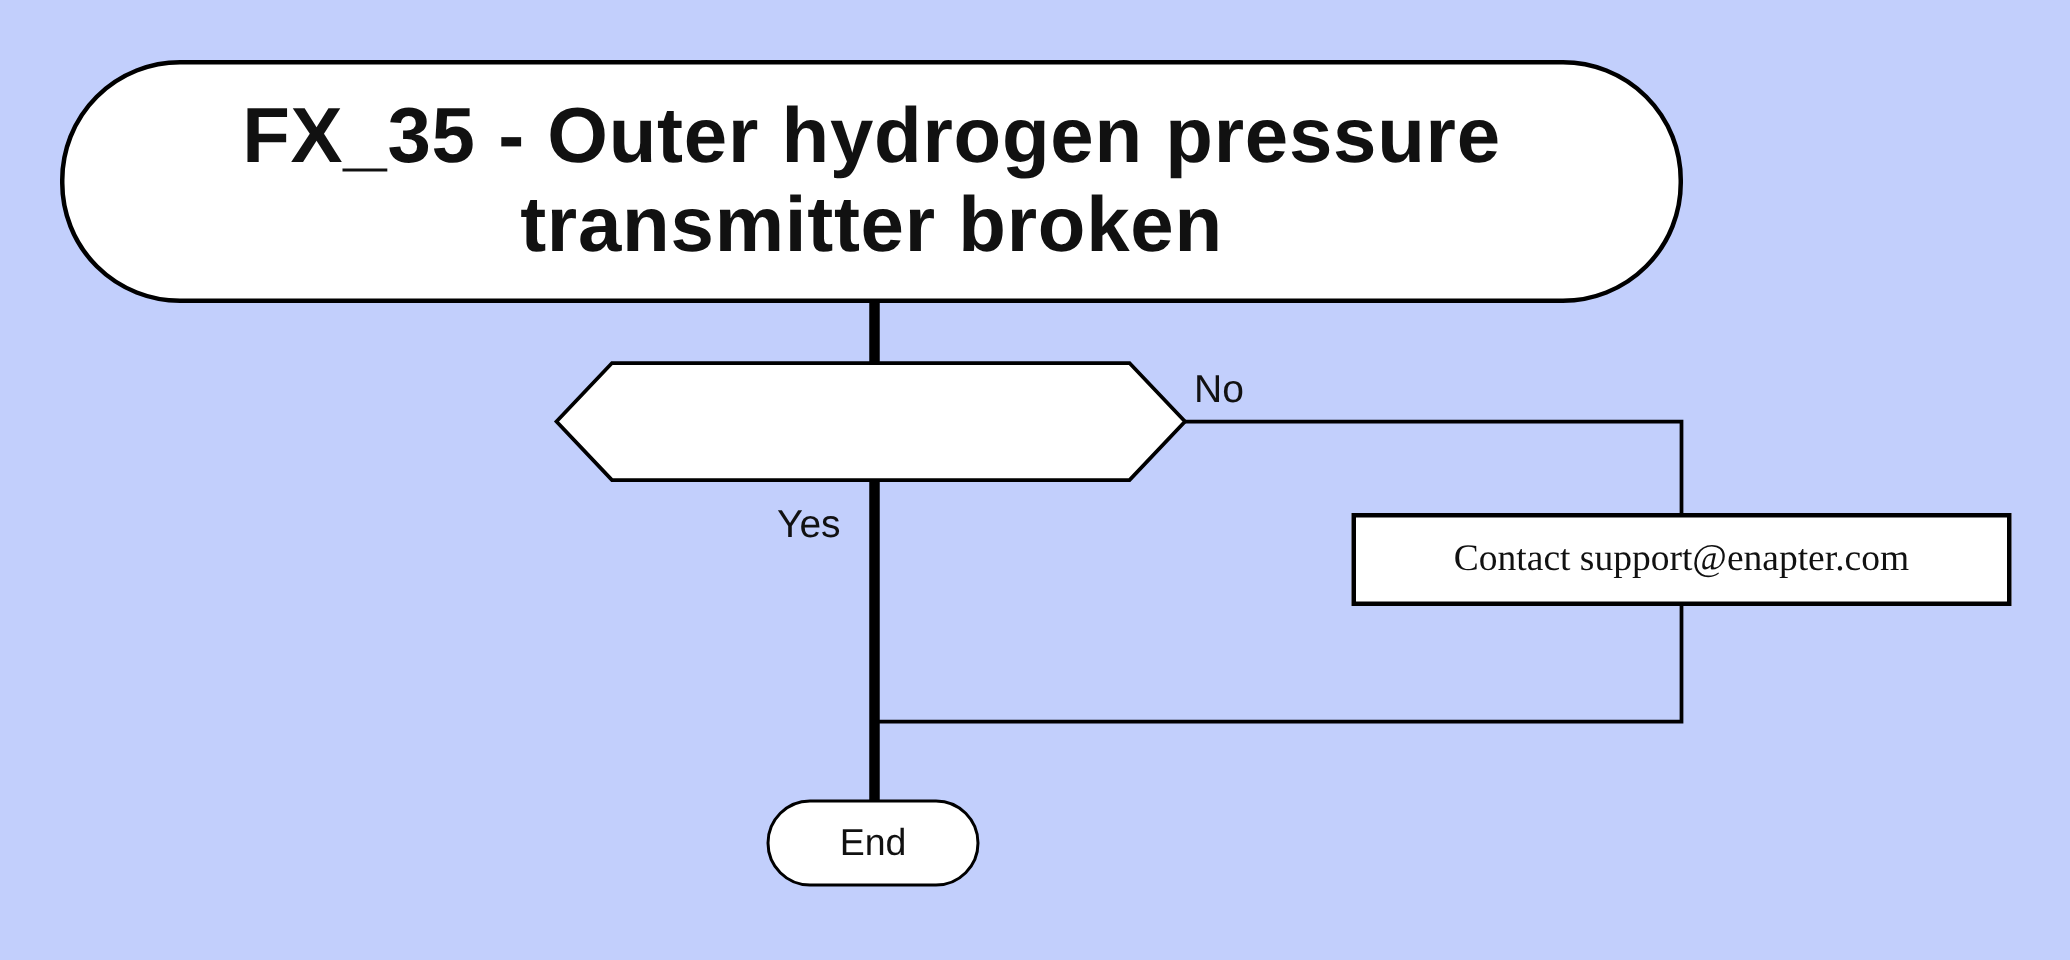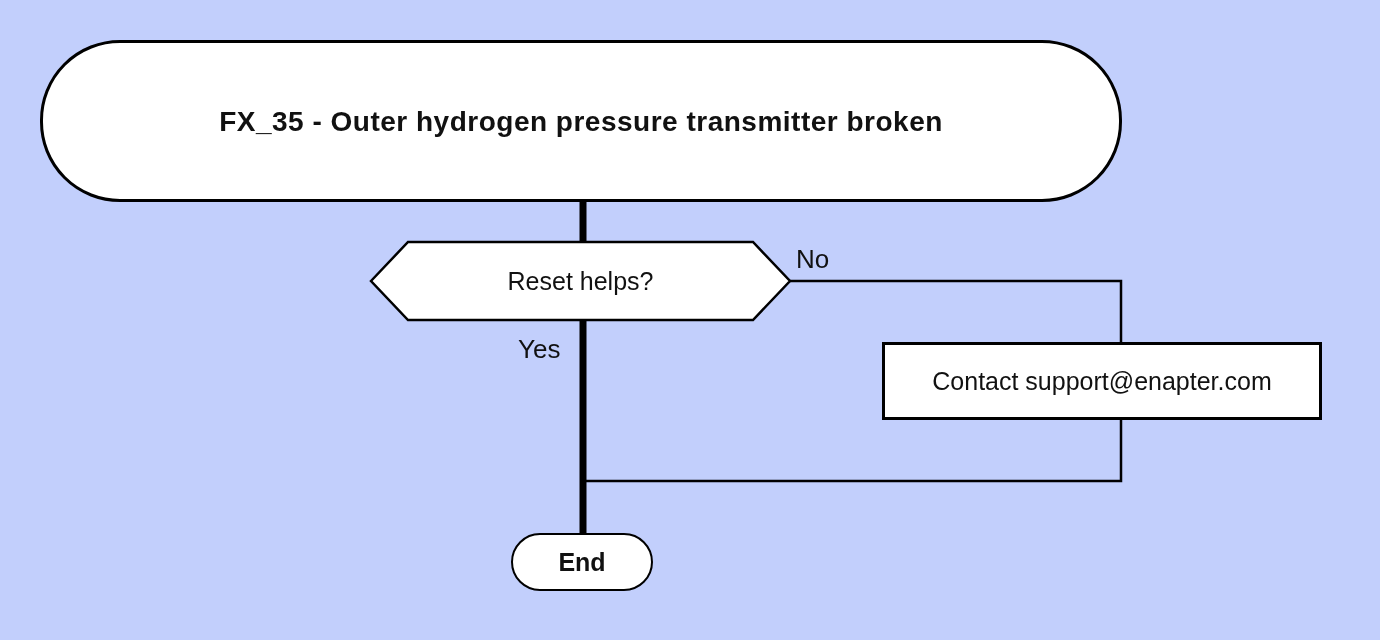--- a/index.html
+++ b/index.html
@@ -29,42 +29,42 @@
     align-items: center;
     justify-content: center;
     text-align: center;
   }
   .title-node {
     left: 40px;
     top: 40px;
     width: 1082px;
     height: 162px;
     border-radius: 80px;
-    font-size: 28px;
+    font-size: 52px;
     font-weight: bold;
     line-height: 59px;
     padding: 0 55px;
     letter-spacing: 0.5px;
   }
   .action-node {
-    left: 882px;
+    left: 901px;
     top: 342px;
     width: 440px;
-    height: 78px;
+    height: 62px;
     font-size: 25px;
+    font-family: Liberation Serif, serif;
   }
   .end-node {
     left: 511px;
     top: 533px;
     width: 142px;
     height: 58px;
     border-width: 2.5px;
     border-radius: 29px;
     font-size: 25px;
-    font-weight: bold;
   }
   .decision-label {
     position: absolute;
     left: 430px;
     top: 266px;
     width: 301px;
     height: 30px;
     line-height: 30px;
     text-align: center;
     font-size: 25px;
@@ -92,21 +92,20 @@
 
     <path d="M583 199 V536" stroke="#000000" stroke-width="7" fill="none"></path>
 
     <path d="M790 281 H1121 V481 H583" stroke="#000000" stroke-width="2.5" fill="none"></path>
 
     <polygon points="371,281 408,242 753,242 790,281 753,320 408,320" fill="#ffffff" stroke="#000000" stroke-width="2.5"></polygon>
   </svg>
 
   <div class="node title-node">FX_35 - Outer hydrogen pressure transmitter broken</div>
 
-  <div class="decision-label">Reset helps?</div>
 
   <div class="edge-label edge-label-no">No</div>
 
   <div class="edge-label edge-label-yes">Yes</div>
 
   <div class="node action-node">Contact support@enapter.com</div>
 
   <div class="node end-node">End</div>
 
 </div>

